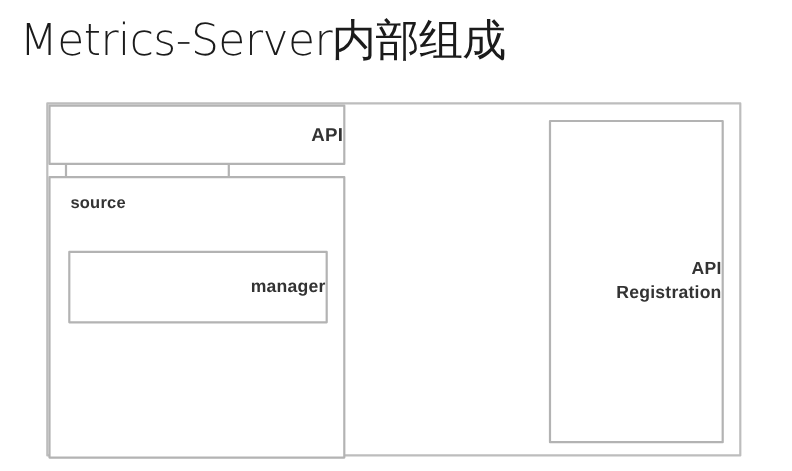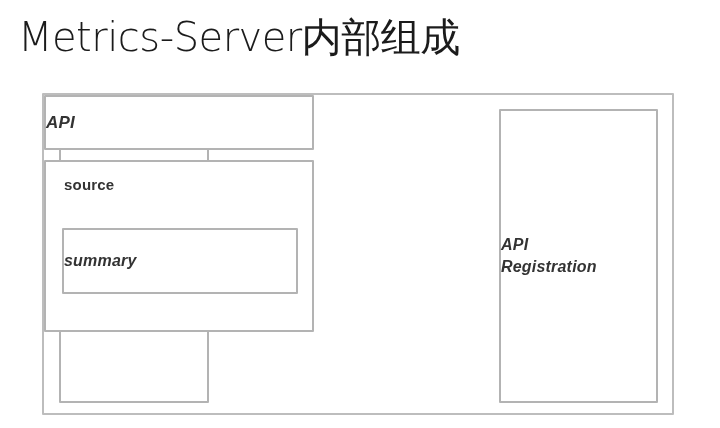--- a/index.html
+++ b/index.html
@@ -51,22 +51,21 @@
     font-weight: bold;
     color: #333333;
     letter-spacing: 0.2px;
     white-space: pre-line;
   }
   .label-center {
     left: 0;
     right: 0;
     top: 50%;
     transform: translateY(-50%);
-    text-align: left;
-    font-style: italic;
+    text-align: right;
   }
   .label-topleft {
     left: 18px;
     top: 14px;
     text-align: left;
   }
 
   
   #outer-container { left: 42px;  top: 93px;  width: 632px; height: 322px; }
   #core-box        { left: 57px;  top: 109px; width: 150px; height: 296px; }
@@ -96,25 +95,25 @@
     <div class="box" id="core-box" style="left:15px; top:14px; width:150px; height:294px;">
       <div class="box-label label-center">core</div>
     </div>
 
     <div id="api-column" style="left:175px; top:14px; width:270px; height:294px;">
 
       <div class="box" id="api-box" style="left:0px; top:0px; width:270px; height:55px;">
         <div class="box-label label-center">API</div>
       </div>
 
-      <div class="box" id="source-box" style="left:0px; top:65px; width:270px; height:172px;">
+      <div class="box" id="source-box" style="left:0px; top:65px; width:270px; height:257px;">
         <div class="box-label label-topleft">source</div>
 
         <div class="box" id="summary-box" style="left:16px; top:66px; width:236px; height:66px;">
-          <div class="box-label label-center">summary</div>
+          <div class="box-label label-center">manager</div>
         </div>
 
       </div>
     </div>
 
     <div class="box" id="api-reg-box" style="left:455px; top:14px; width:159px; height:294px;">
       <div class="box-label label-center">API
 Registration</div>
     </div>
 

